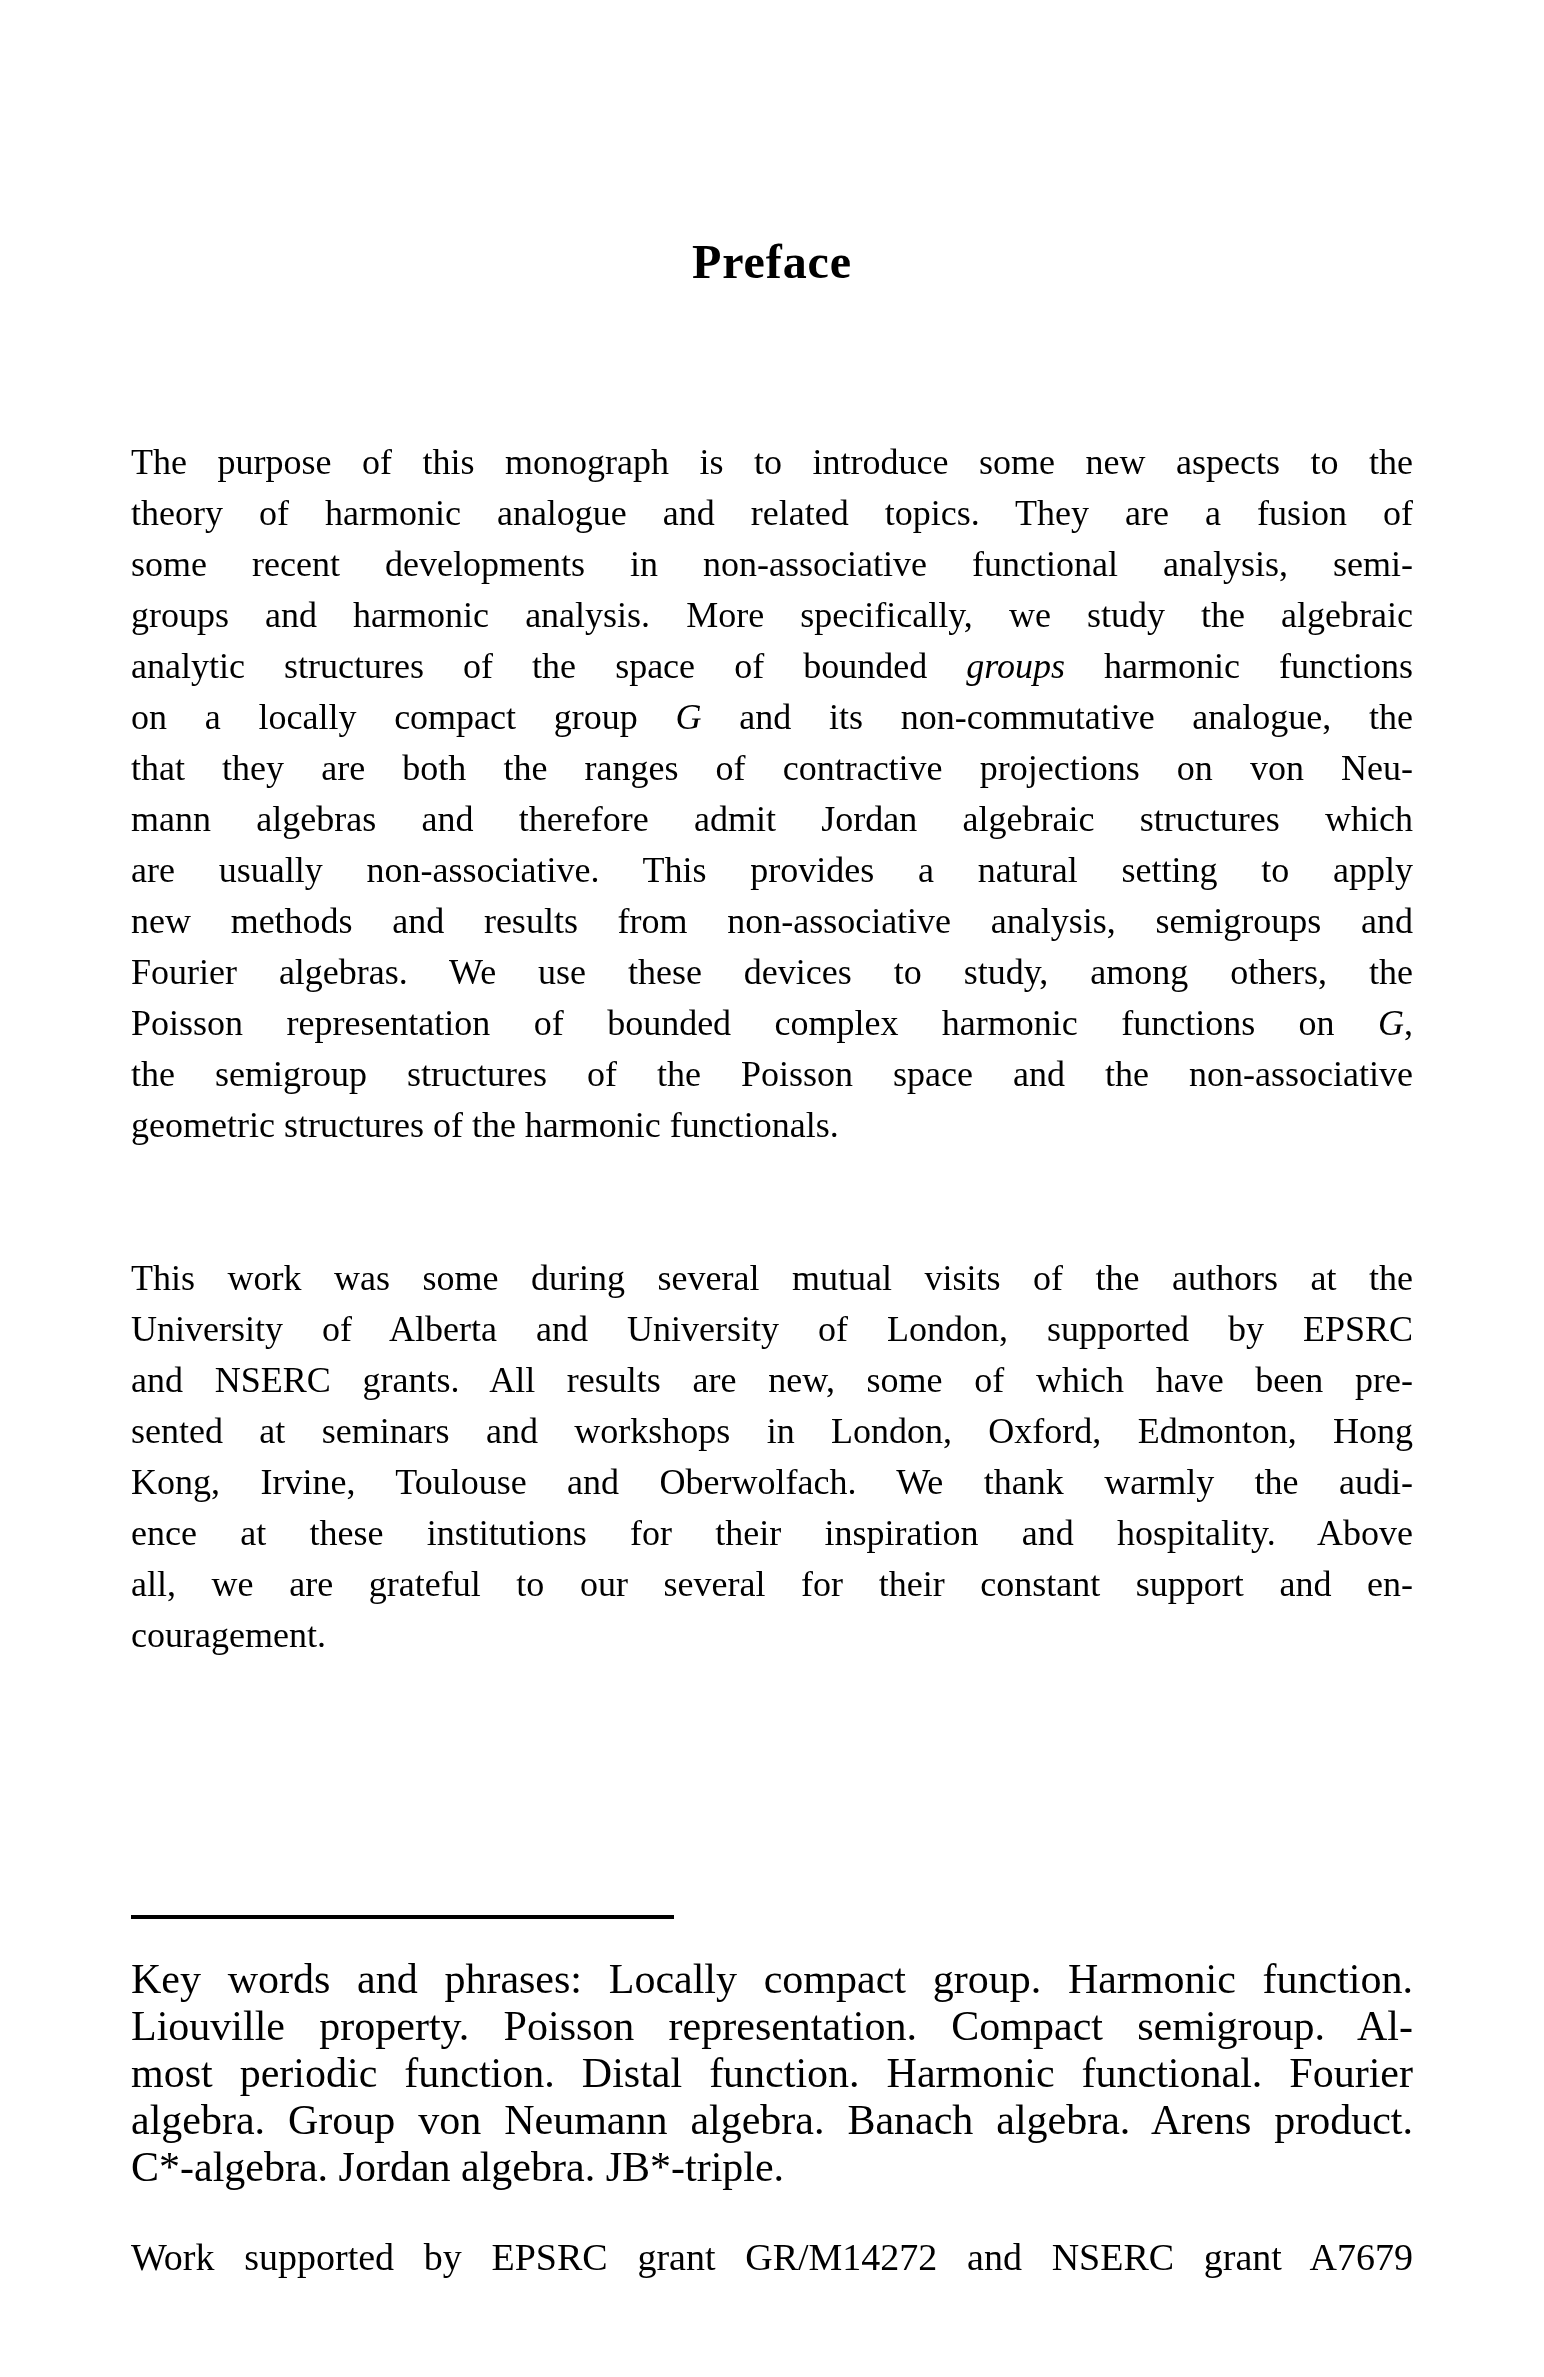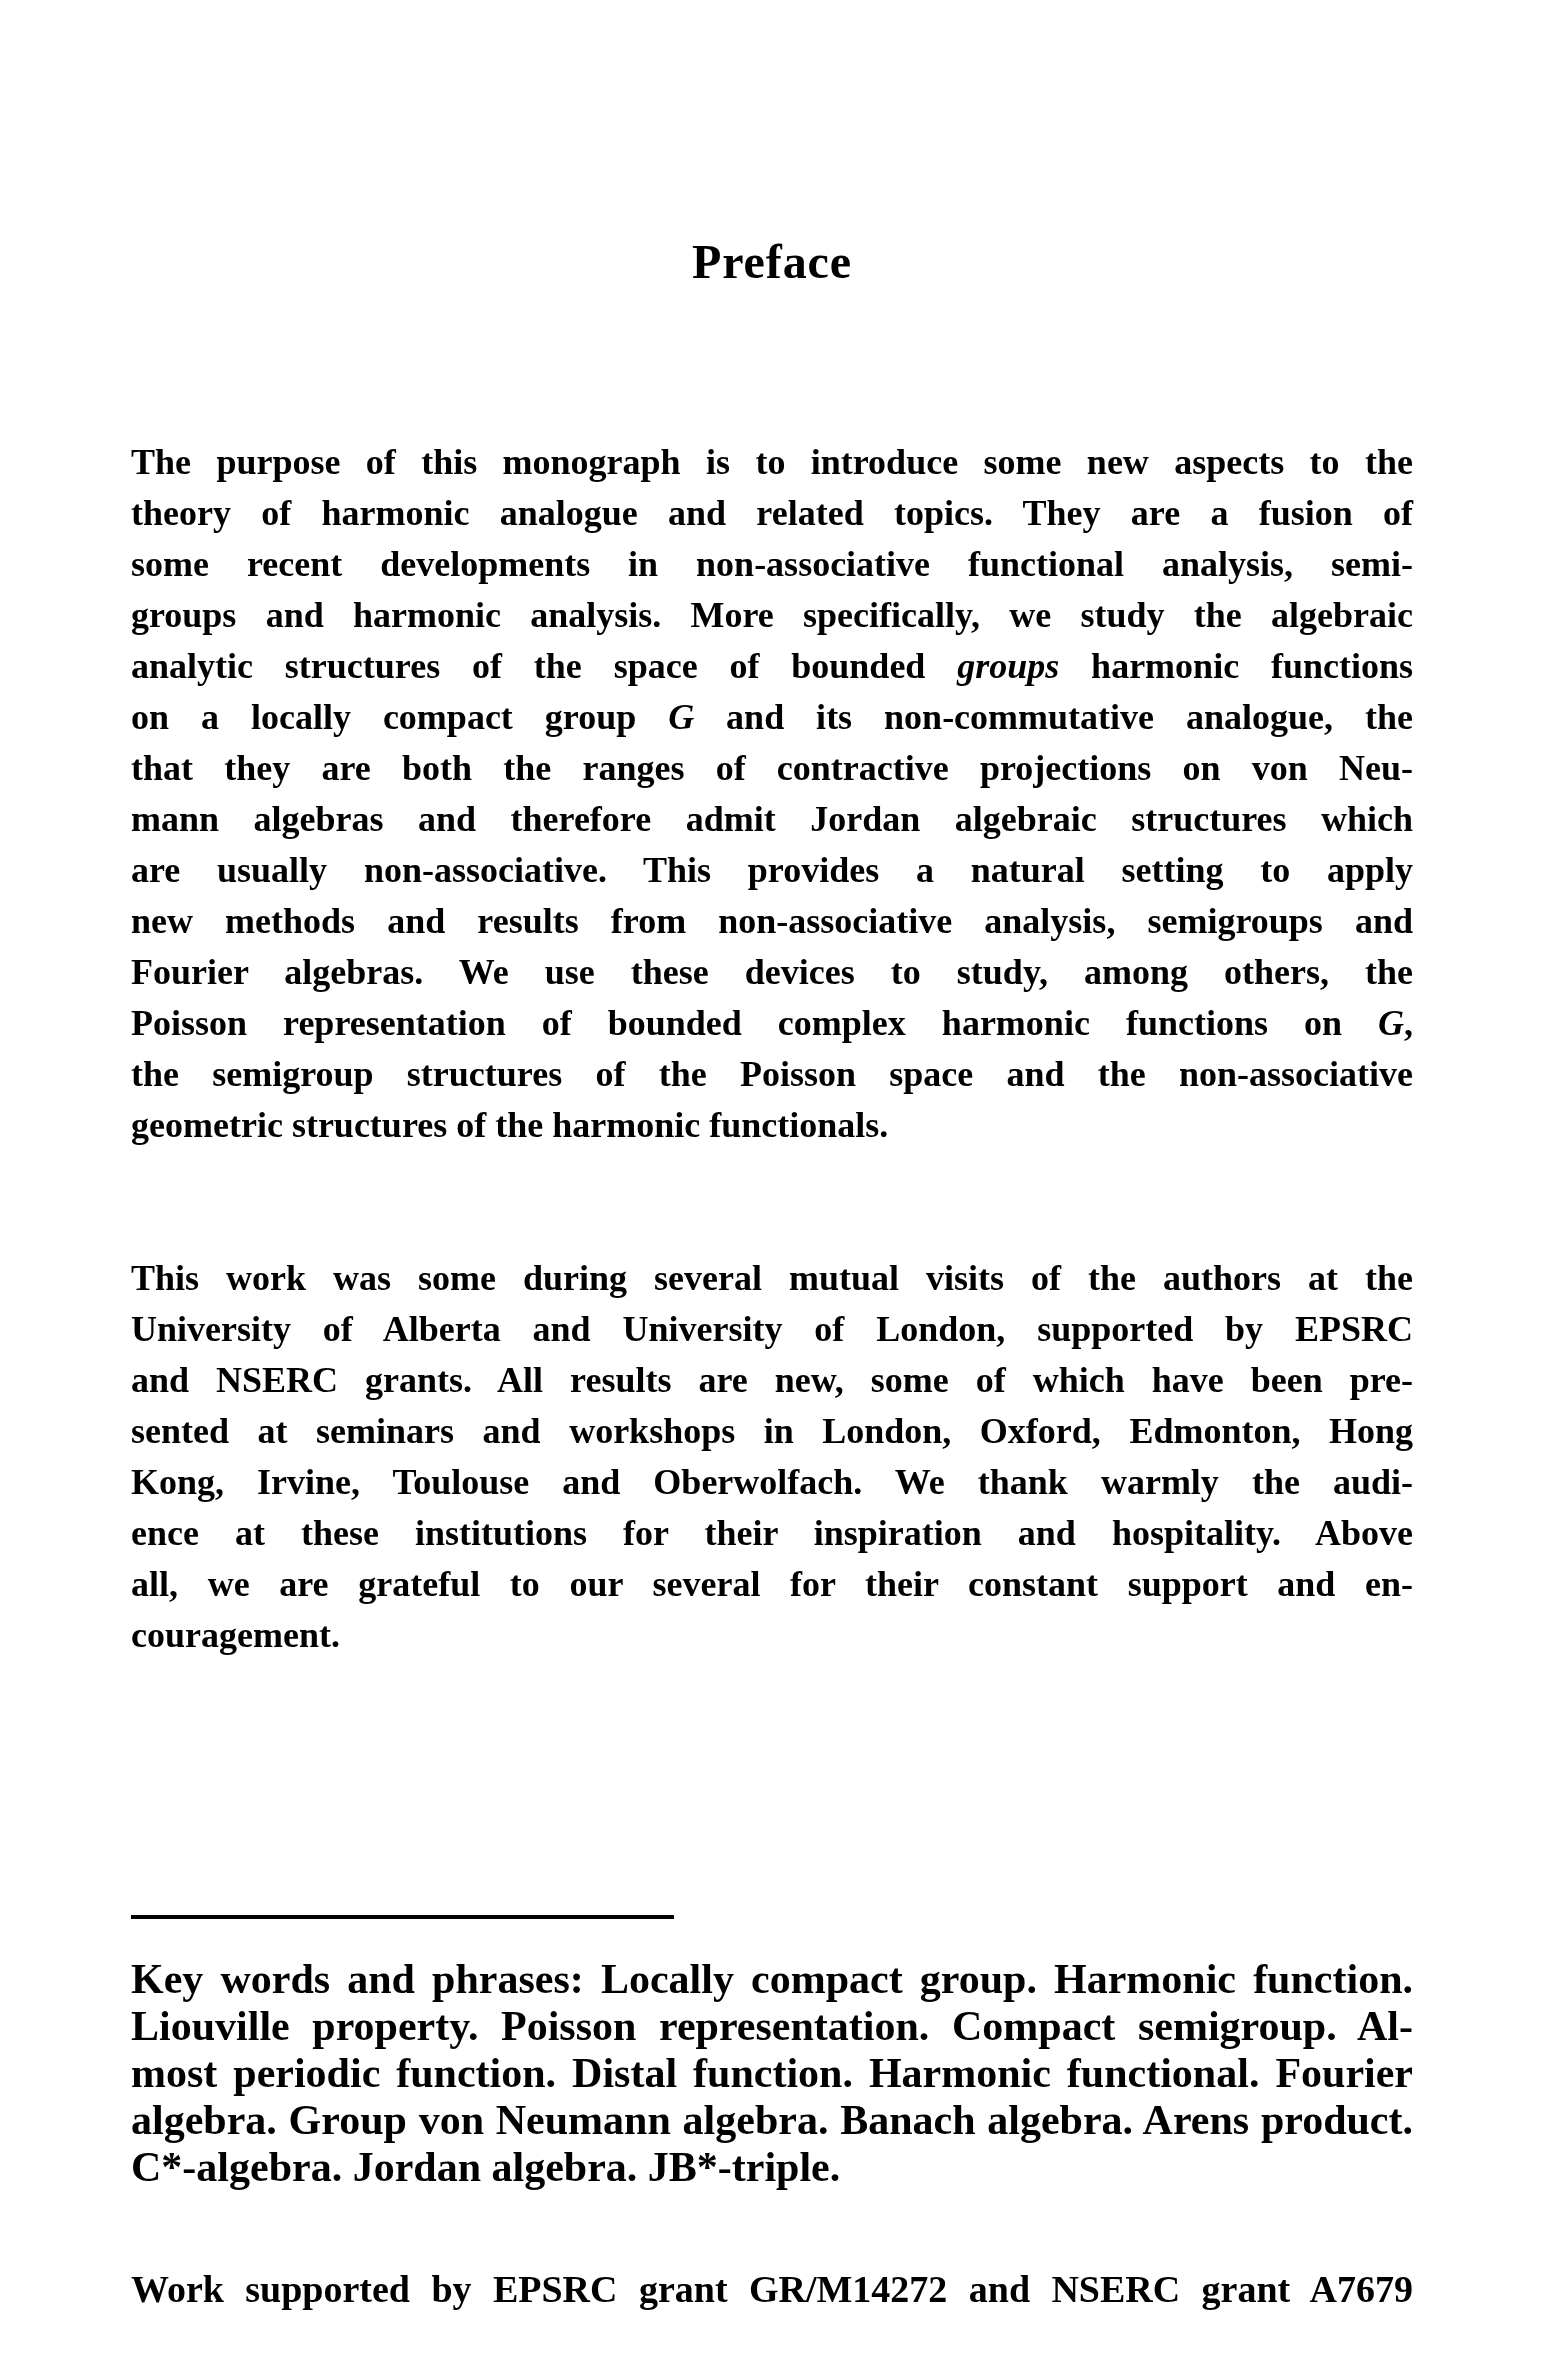--- a/index.html
+++ b/index.html
@@ -20,26 +20,25 @@
     letter-spacing:0.9px;
   }
   .textblock{
     position:absolute;
     left:131px;width:1282px;
     font-size:36px;
   }
   #para1{top:437px;line-height:51px;}
   #para2{top:1253px;line-height:51px;}
   #keywords{top:1956px;line-height:47px;font-size:42px;}
-  #support{top:2232px;line-height:51px;font-size:38px;margin-top:32px;}
+  #support{top:2232px;line-height:51px;font-size:38px;}
   .tline{
     text-align:justify;
     text-align-last:justify;
     white-space:normal;
-    font-weight:bold;
   }
   .tline.last{text-align-last:left;}
   #support .tline{text-align-last:justify;}
   #footnote-rule{
     position:absolute;
     left:131px;top:1915px;
     width:543px;height:3.6px;
     background:#000000;
   }
   i{font-style:italic;}

